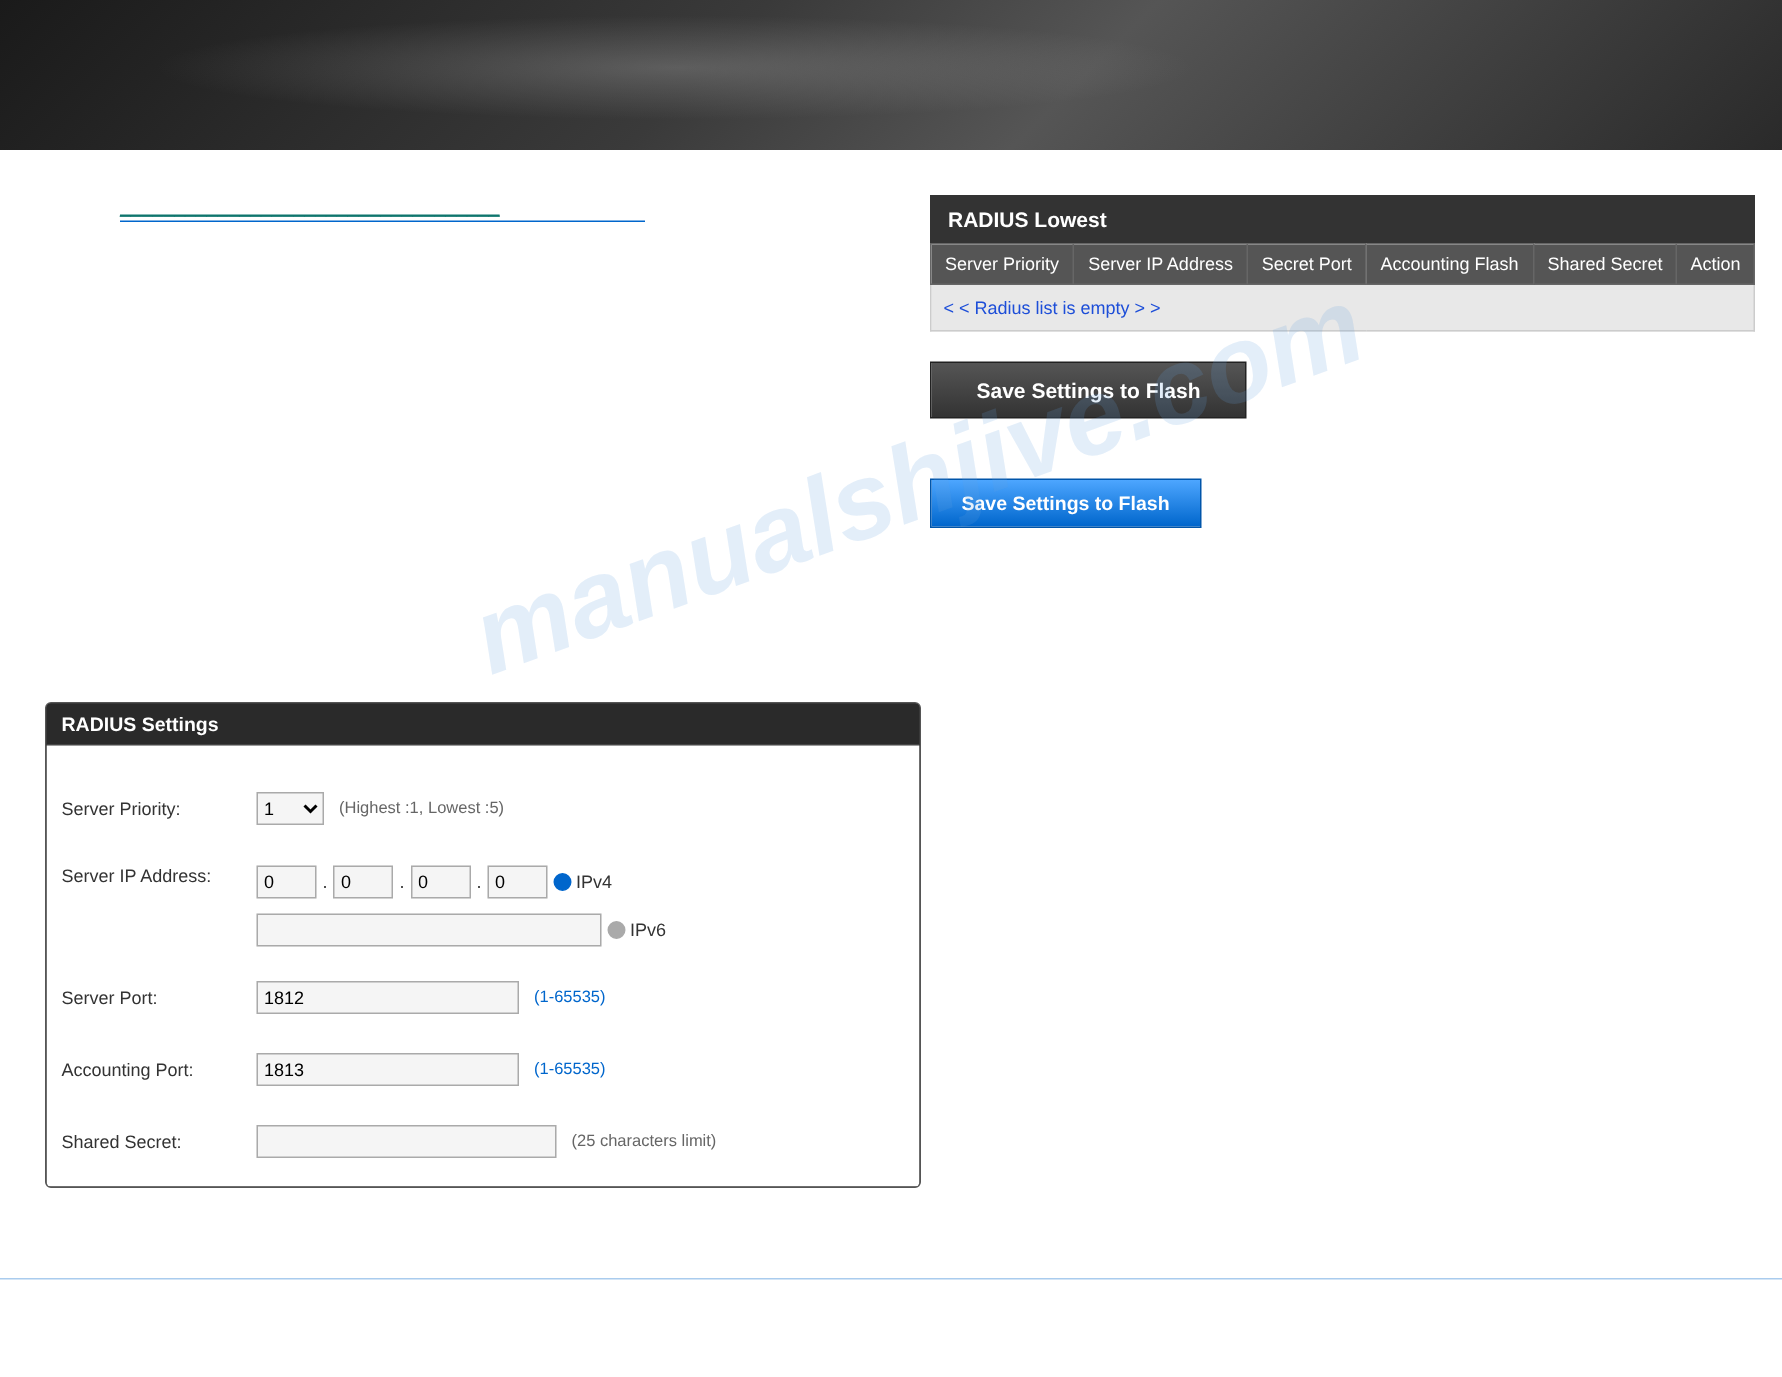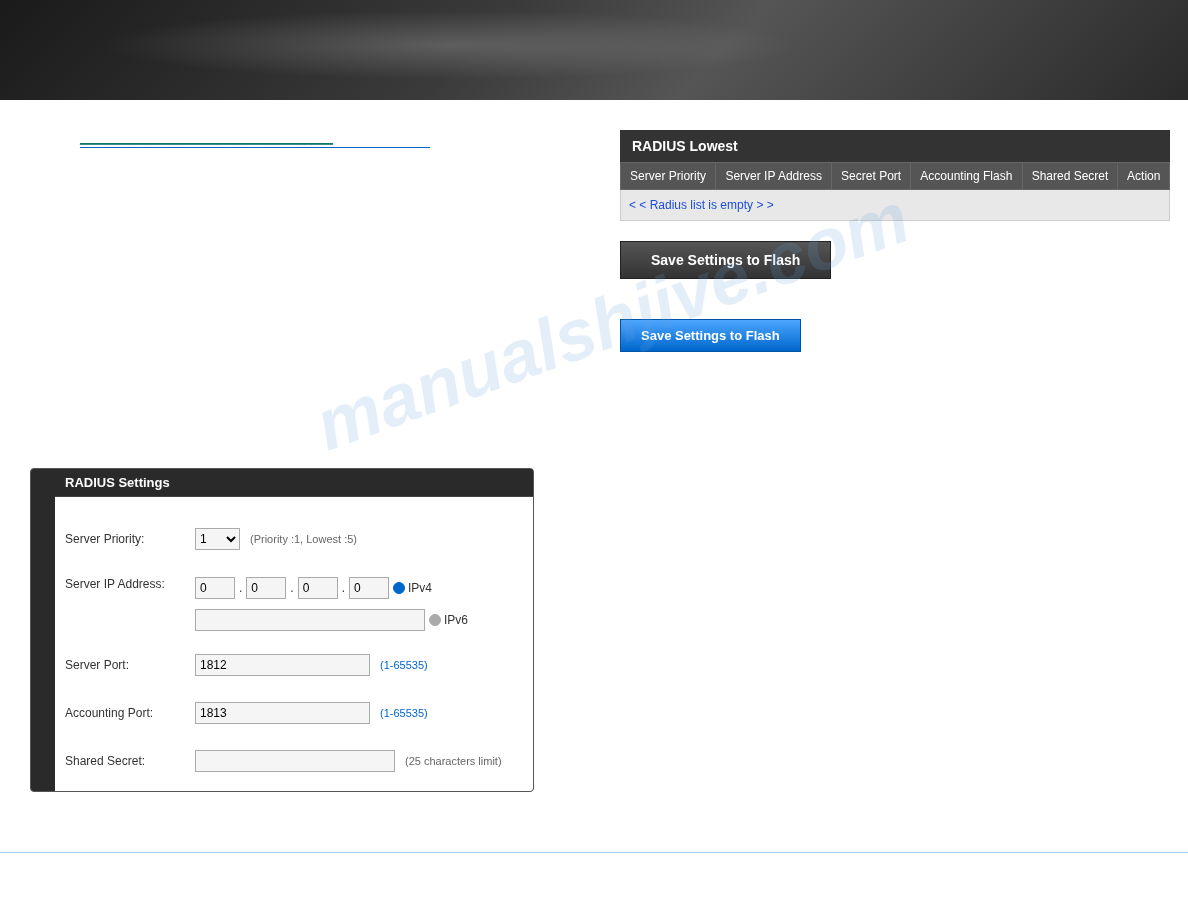--- a/index.html
+++ b/index.html
@@ -60,25 +60,24 @@
       z-index: 10;
       white-space: nowrap;
       font-style: italic;
     }
 
     
     .radius-settings {
       background: #2a2a2a;
       border: 1px solid #555;
       border-radius: 4px;
-      width: 504px;
+      width: 584px;
       margin-top: 320px;
       margin-left: 10px;
       overflow: hidden;
-      padding-left: 24px;
     }
     .radius-settings-title {
       background: #2a2a2a;
       color: #fff;
       font-size: 13px;
       font-weight: bold;
       padding: 6px 10px;
       border-bottom: 1px solid #444;
     }
     .settings-body {
@@ -265,21 +264,21 @@
         <div class="settings-row">
           <div class="settings-label">Server Priority:</div>
           <div class="settings-control">
             <select class="priority-select">
               <option>1</option>
               <option>2</option>
               <option>3</option>
               <option>4</option>
               <option>5</option>
             </select>
-            <span class="hint-gray">(Priority :1, Lowest :5)</span>
+            <span class="hint-gray">(Highest :1, Lowest :5)</span>
           </div>
         </div>
 
         <div class="settings-row" style="align-items:flex-start; padding-top:4px;">
           <div class="settings-label">Server IP Address:</div>
           <div class="settings-control" style="flex-direction:column; align-items:flex-start; gap:6px;">
             <div class="ip-row-top">
               <input type="text" class="ip-field" value="0" style="">
               <span class="ip-separator">.</span>
               <input type="text" class="ip-field" value="0" style="">

